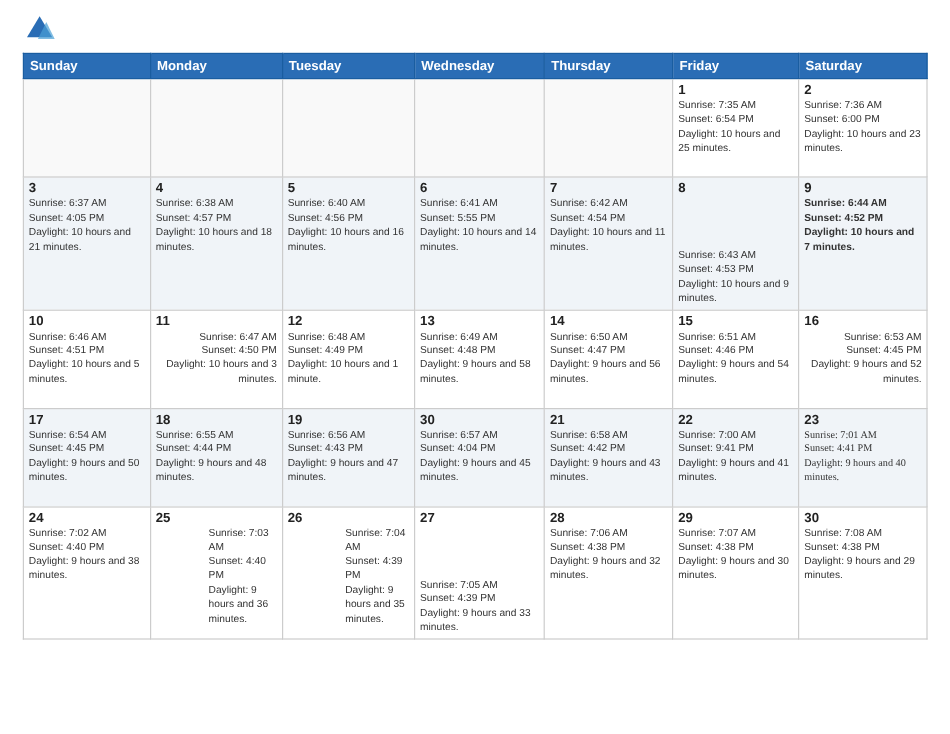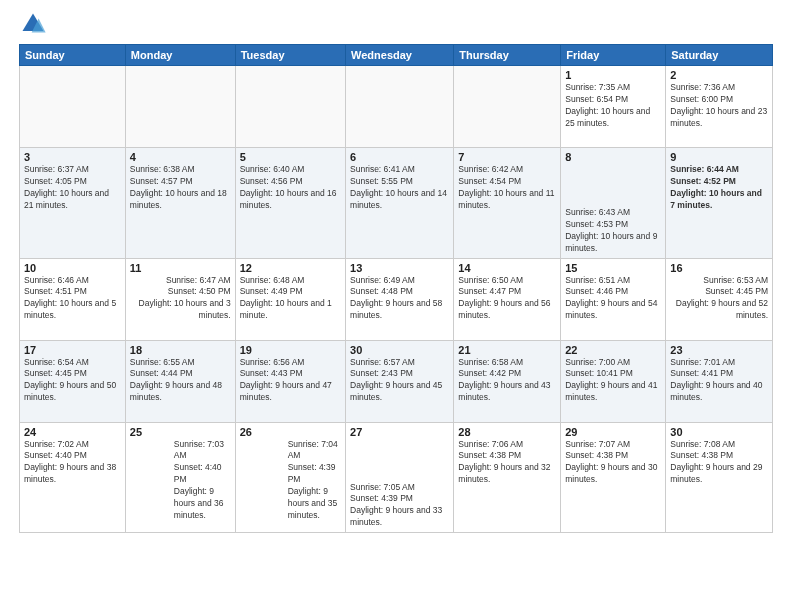--- a/index.html
+++ b/index.html
@@ -248,38 +248,38 @@
           </td>
           <td>
             <span class="day-number">19</span>
             <div class="day-info" style="white-space: pre-line;">Sunrise: 6:56 AM
 Sunset: 4:43 PM
 Daylight: 9 hours and 47 minutes.</div>
           </td>
           <td>
             <span class="day-number">30</span>
             <div class="day-info" style="white-space: pre-line;">Sunrise: 6:57 AM
-Sunset: 2:43 PM
+Sunset: 4:04 PM
 Daylight: 9 hours and 45 minutes.</div>
           </td>
           <td>
             <span class="day-number">21</span>
             <div class="day-info" style="white-space: pre-line;">Sunrise: 6:58 AM
 Sunset: 4:42 PM
 Daylight: 9 hours and 43 minutes.</div>
           </td>
           <td>
             <span class="day-number">22</span>
             <div class="day-info" style="white-space: pre-line;">Sunrise: 7:00 AM
-Sunset: 10:41 PM
+Sunset: 9:41 PM
 Daylight: 9 hours and 41 minutes.</div>
           </td>
           <td>
             <span class="day-number">23</span>
-            <div class="day-info" style="white-space: pre-line;">Sunrise: 7:01 AM
+            <div class="day-info" style="white-space: pre-line; font-family: Liberation Serif, serif;">Sunrise: 7:01 AM
 Sunset: 4:41 PM
 Daylight: 9 hours and 40 minutes.</div>
           </td>
         </tr>
         <tr>
           <td>
             <span class="day-number">24</span>
             <div class="day-info" style="white-space: pre-line;">Sunrise: 7:02 AM
 Sunset: 4:40 PM
 Daylight: 9 hours and 38 minutes.</div>

